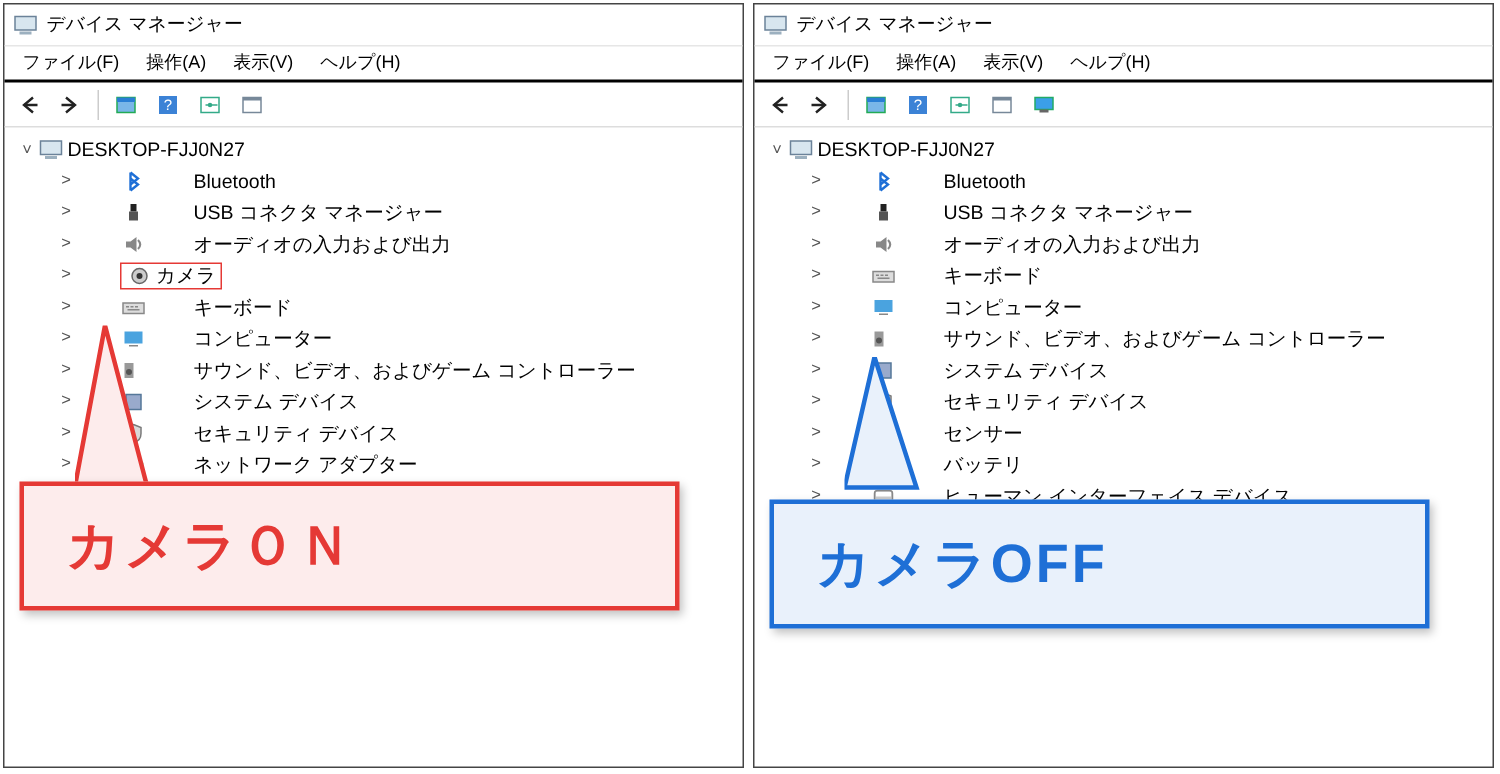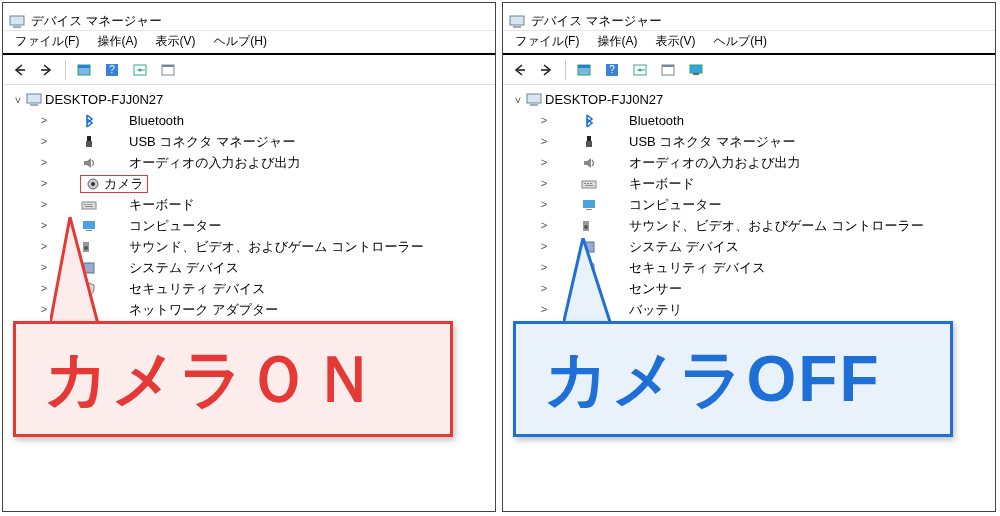--- a/index.html
+++ b/index.html
@@ -23,21 +23,21 @@
     height: 510px;
     border: 1px solid #444;
     background: #fff;
     position: relative;
     display: flex;
     flex-direction: column;
   }
   .titlebar {
     height: 28px;
     display: flex;
-    align-items: flex-end;
+    align-items: center;
     padding: 0 6px;
     gap: 6px;
     border-bottom: 1px solid #e6e6e6;
   }
   .title-icon { width: 16px; height: 16px; display:inline-flex; }
   .title-text { font-size: 12.5px; }
   .menubar {
     height: 24px;
     display: flex;
     align-items: flex-start;
@@ -92,21 +92,21 @@
     padding: 0 3px;
     height: 18px;
     display: inline-flex; align-items: center;
   }
   
   .callout {
     position: absolute;
     z-index: 50;
     border: 3px solid;
     padding: 20px 28px;
-    font-size: 64px;
+    font-size: 36px;
     font-weight: 700;
     line-height: 1.1;
     letter-spacing: 2px;
     white-space: nowrap;
     box-shadow: 2px 3px 6px rgba(0,0,0,0.25);
   }
   .callout-red {
     border-color: #e53935;
     color: #e53935;
     background: #fdecec;
@@ -567,20 +567,20 @@
             <span class="node-icon">
               <svg width="16" height="16">
                 <use href="#ic-firmware"></use>
               </svg>
             </span>
             <span class="node-label">ファームウェア</span>
           </div>
         </div>
     </div>
 
-    <div class="callout callout-blue" style="left:10px; top:318px; width:440px;">
+    <div class="callout callout-blue" style="left:10px; top:330px; width:440px;">
       <span>カメラOFF</span>
     </div>
     <svg style="position:absolute; left:60px; top:235px; z-index:49;" width="60" height="90">
       <polygon points="20,0 0,87 48,87" fill="#e9f1fb" stroke="#1e6fd6" stroke-width="3"></polygon>
     </svg>
   </div>
 </div>
 
 </body></html>

